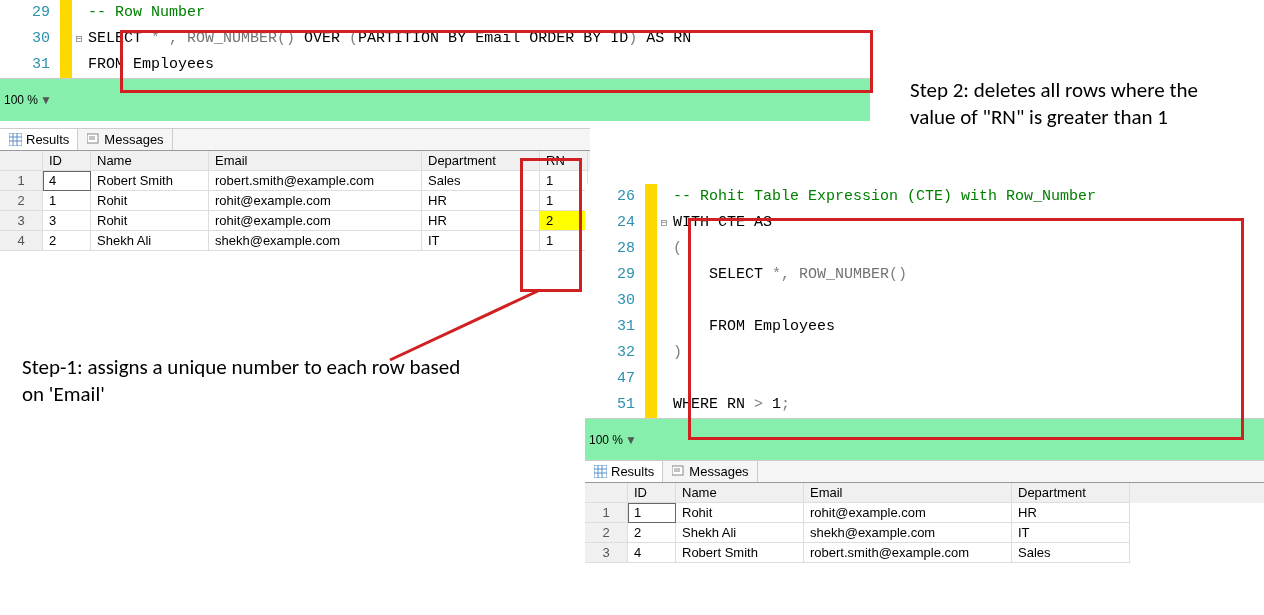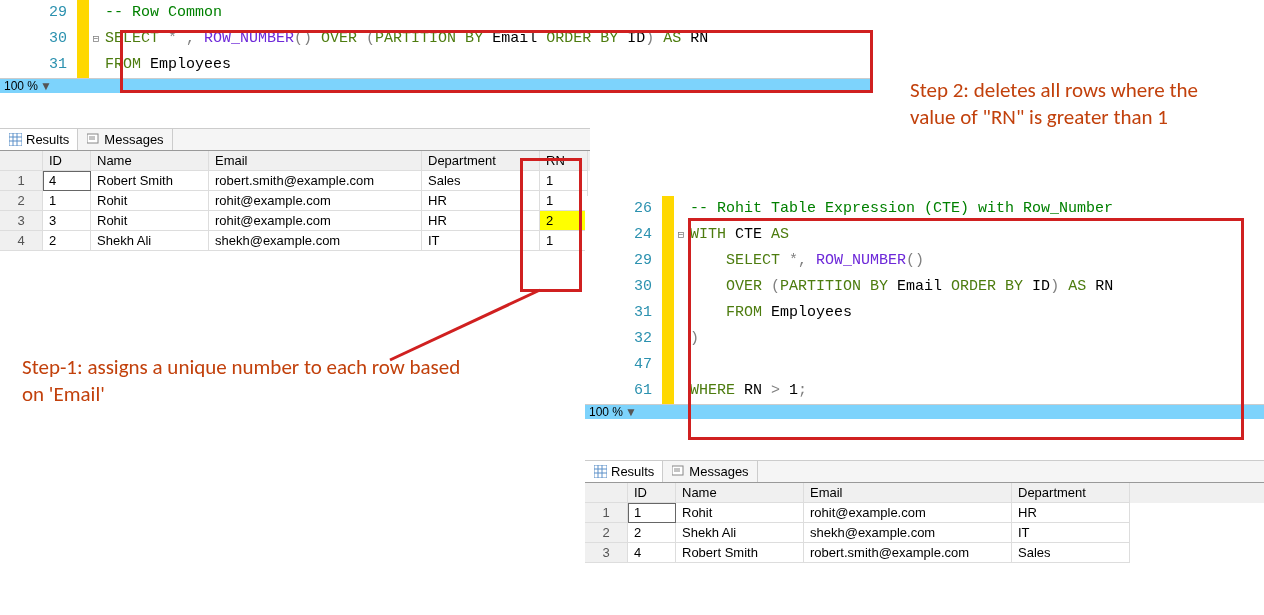--- a/index.html
+++ b/index.html
@@ -1,57 +1,57 @@
 <!DOCTYPE html>
 <html><head>
 <meta charset="utf-8">
 <style>
   body{margin:0;font-family:"Segoe UI",Arial,sans-serif;font-size:13px;background:#fff;width:1264px;height:615px;position:relative;overflow:hidden}
   .code-area{background:#fff;font-family:Consolas,"Courier New",monospace;font-size:15px;line-height:26px;}
   .code-row{display:flex;}
-  .ln{width:50px;text-align:right;color:#2b91af;padding-right:10px;user-select:none;padding-left:17px;}
+  .ln{width:50px;text-align:right;color:#2b91af;padding-right:10px;user-select:none;}
   .gutter{width:12px;background:#fff;position:relative;}
   .gutter.yellow{background:#ffd800;}
   .collapse{width:14px;text-align:center;color:#808080;font-size:11px;user-select:none}
   .code{white-space:pre;padding-left:2px;}
-  .kw{color:#4d7c0f}.gray{color:#808080}.func{color:#6d28d9}.comment{color:#008000}.txt{color:#000}
-  .zoom-bar{display:flex;align-items:center;border-top:1px solid #ccc;font-size:12px;padding:0 4px;background:#7dd3fc}
+  .kw{color:#000000}.gray{color:#808080}.func{color:#737373}.comment{color:#008000}.txt{color:#000}
+  .zoom-bar{display:flex;align-items:center;border-top:1px solid #ccc;font-size:12px;padding:14px 4px;background:#86efac}
   .zoom-bar .arrow{margin-left:2px;color:#555}
   .tab-bar{display:flex;border-top:1px solid #ccc;background:#f5f5f5}
   .tab{display:flex;align-items:center;padding:3px 8px;border-right:1px solid #ccc;font-size:13px}
   .tab.active{background:#fff}
   .tab span.icon{width:14px;height:14px;margin-right:4px;display:inline-flex;align-items:center;justify-content:center}
   .grid{background:#fff;border-top:1px solid #999;font-size:13px}
   .grid-head{display:flex;background:#f0f0f0;}
   .grid-head div,.grid-row div{padding:2px 6px;border-right:1px solid #ddd;border-bottom:1px solid #ddd;white-space:nowrap;}
   .grid-row{display:flex}
   .grid-row .rownum{background:#f0f0f0;color:#555;text-align:center}
   .grid-head .rownum{background:#f0f0f0}
   .cell-sel{outline:1px solid #666;outline-offset:-1px}
   .cell-hl{background:#ffff00}
   .redbox{border:3px solid #d02020;position:absolute;pointer-events:none}
-  .annot{color:#c2410c;font-family:Calibri,Arial,sans-serif;font-size:21px;line-height:1.3;position:absolute}
+  .annot{color:#000000;font-family:Calibri,Arial,sans-serif;font-size:21px;line-height:1.3;position:absolute}
   svg.line{position:absolute;pointer-events:none}
   .left-editor{position:absolute;left:0;top:0;width:870px}
   .left-results{position:absolute;left:0;top:128px;width:590px}
-  .right-editor{position:absolute;left:585px;top:196px;width:680px}
+  .right-editor{position:absolute;left:585px;top:184px;width:680px}
   .right-results{position:absolute;left:585px;top:460px;width:680px}
   .col-rownum{width:30px}.colA-id{width:35px}.colA-name{width:105px}.colA-email{width:200px}.colA-dep{width:105px}.colA-rn{width:35px}
   .colB-id{width:35px}.colB-name{width:115px}.colB-email{width:195px}.colB-dep{width:105px}
 </style>
 </head>
 <body>
 
 <div class="left-editor">
   <div class="code-area">
     <div class="code-row">
       <div class="ln">29</div>
       <div class="gutter yellow"></div>
       <div class="collapse"></div>
-      <div class="code"><span class="comment">-- Row Common</span></div>
+      <div class="code"><span class="comment">-- Row Number</span></div>
     </div>
     <div class="code-row">
       <div class="ln">30</div>
       <div class="gutter yellow"></div>
       <div class="collapse">⊟</div>
       <div class="code"><span class="kw">SELECT </span><span class="gray">* </span><span class="gray">, </span><span class="func">ROW_NUMBER</span><span class="gray">() </span><span class="kw">OVER </span><span class="gray">(</span><span class="kw">PARTITION BY </span><span class="txt">Email </span><span class="kw">ORDER BY </span><span class="txt">ID</span><span class="gray">) </span><span class="kw">AS </span><span class="txt">RN</span></div>
     </div>
     <div class="code-row">
       <div class="ln">31</div>
       <div class="gutter yellow"></div>
@@ -144,50 +144,55 @@
         <div class="collapse"></div>
       <div class="code"><span class="comment">-- Rohit Table Expression (CTE) with Row_Number</span></div>
       </div>
     <div class="code-row">
         <div class="ln">24</div>
         <div class="gutter yellow"></div>
         <div class="collapse">⊟</div>
       <div class="code"><span class="kw">WITH </span><span class="txt">CTE </span><span class="kw">AS</span></div>
       </div>
     <div class="code-row">
+        <div class="ln">28</div>
+        <div class="gutter yellow"></div>
+        <div class="collapse"></div>
+      <div class="code"><span class="gray">(</span></div>
+      </div>
+    <div class="code-row">
         <div class="ln">29</div>
         <div class="gutter yellow"></div>
         <div class="collapse"></div>
       <div class="code"><span>    </span><span class="kw">SELECT </span><span class="gray">*</span><span class="gray">, </span><span class="func">ROW_NUMBER</span><span class="gray">()</span></div>
       </div>
     <div class="code-row">
         <div class="ln">30</div>
         <div class="gutter yellow"></div>
         <div class="collapse"></div>
-      <div class="code"><span>    </span><span class="kw">OVER </span><span class="gray">(</span><span class="kw">PARTITION BY </span><span class="txt">Email </span><span class="kw">ORDER BY </span><span class="txt">ID</span><span class="gray">) </span><span class="kw">AS </span><span class="txt">RN</span></div>
       </div>
     <div class="code-row">
         <div class="ln">31</div>
         <div class="gutter yellow"></div>
         <div class="collapse"></div>
       <div class="code"><span>    </span><span class="kw">FROM </span><span class="txt">Employees</span></div>
       </div>
     <div class="code-row">
         <div class="ln">32</div>
         <div class="gutter yellow"></div>
         <div class="collapse"></div>
       <div class="code"><span class="gray">)</span></div>
       </div>
     <div class="code-row">
         <div class="ln">47</div>
         <div class="gutter yellow"></div>
         <div class="collapse"></div>
       </div>
     <div class="code-row">
-        <div class="ln">61</div>
+        <div class="ln">51</div>
         <div class="gutter yellow"></div>
         <div class="collapse"></div>
       <div class="code"><span class="kw">WHERE </span><span class="txt">RN </span><span class="gray">&gt; </span><span class="txt">1</span><span class="gray">;</span></div>
       </div>
   </div>
   <div class="zoom-bar">
     <span>100 %</span>
     <span class="arrow">▼</span>
   </div>
 </div>

